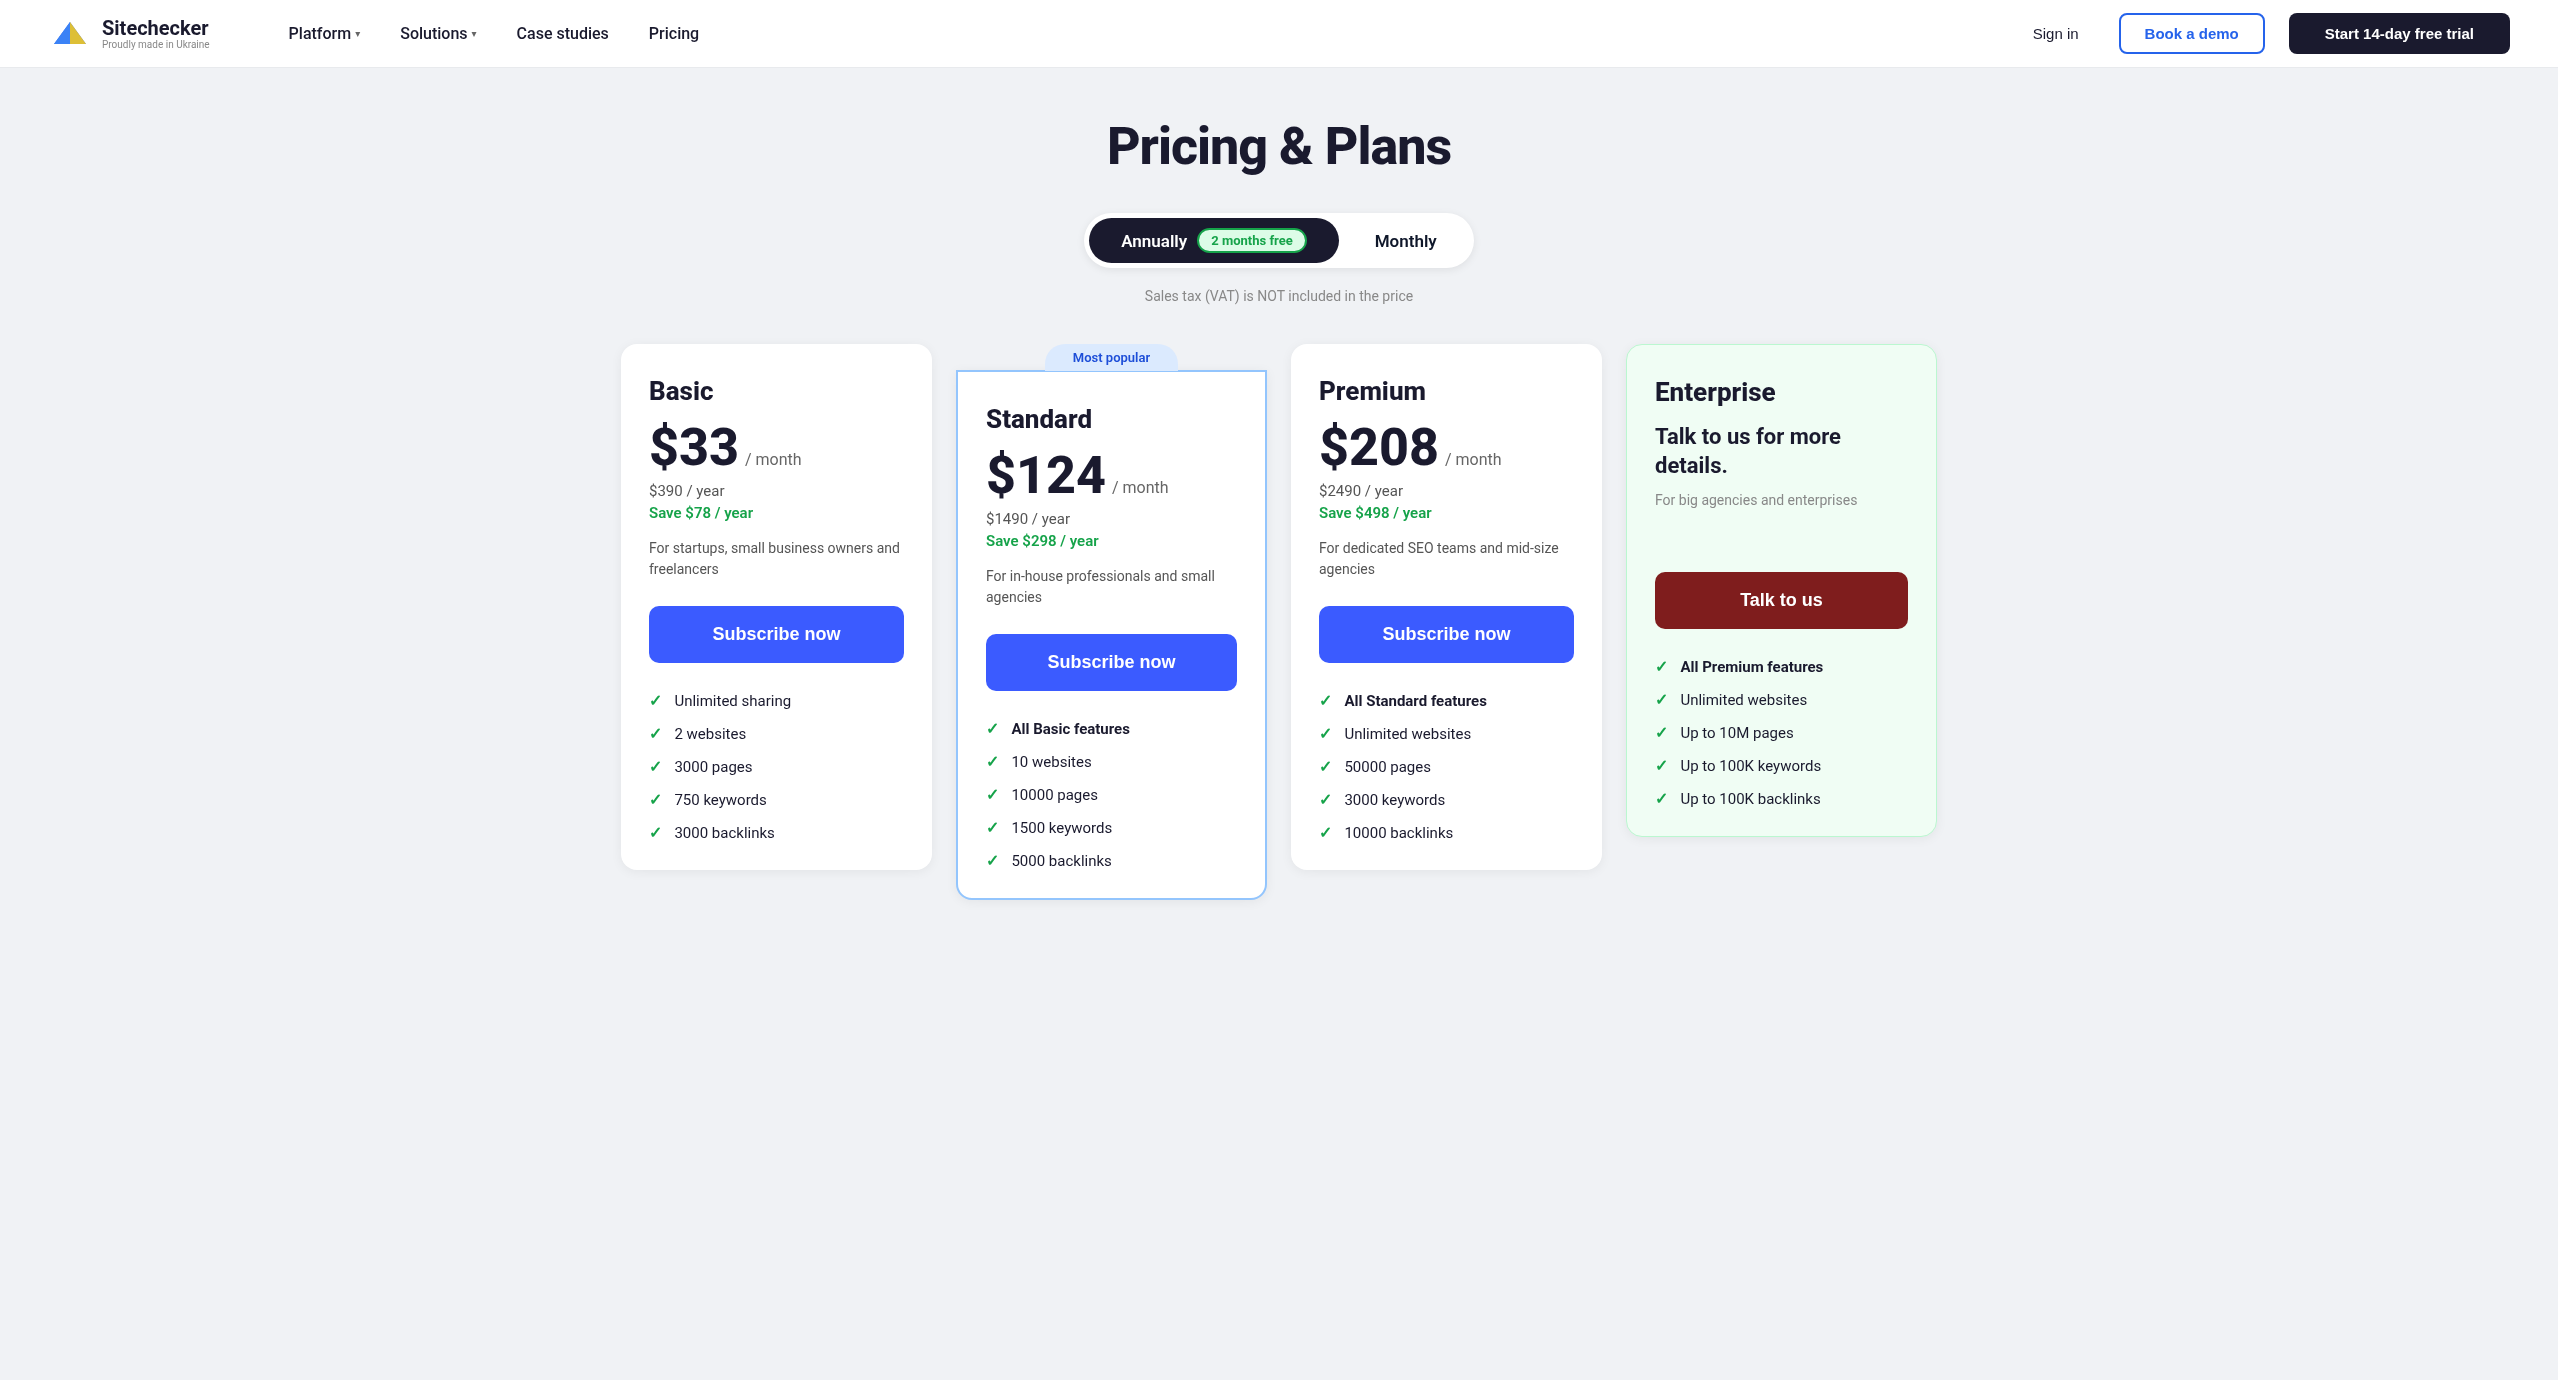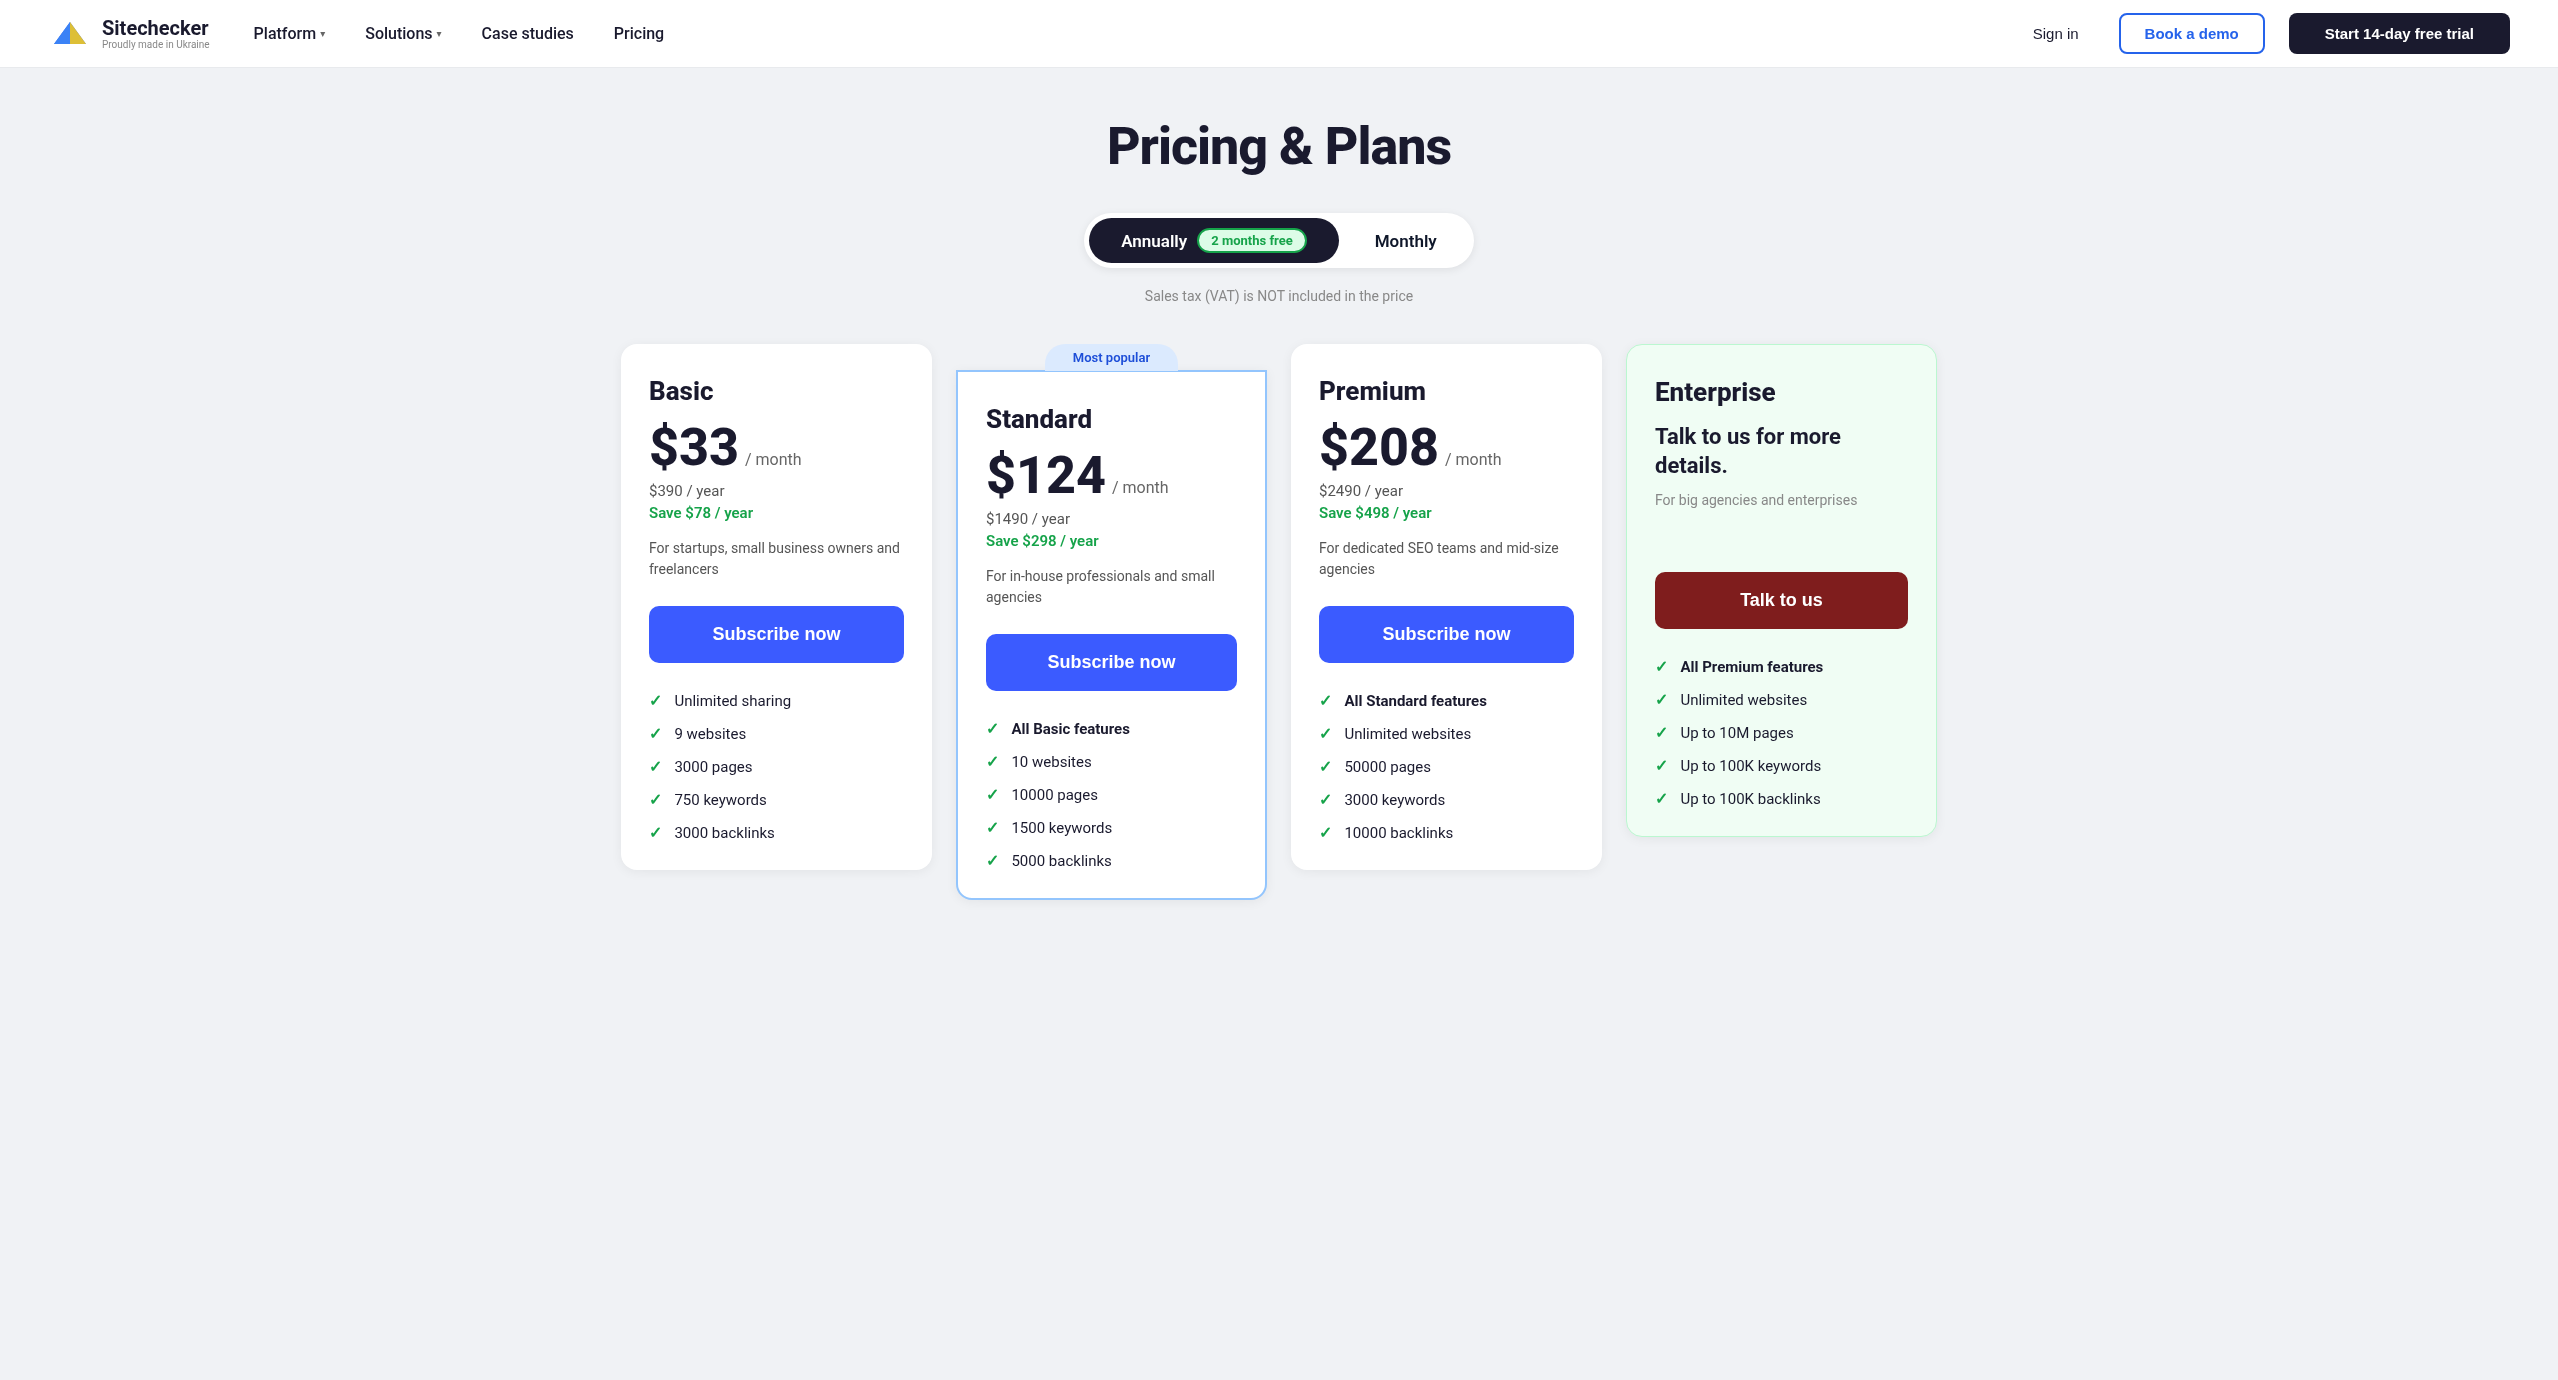--- a/index.html
+++ b/index.html
@@ -19,21 +19,21 @@
       justify-content: space-between;
       padding: 0 48px;
       height: 68px;
       position: sticky;
       top: 0;
       z-index: 100;
     }
     .navbar-left {
       display: flex;
       align-items: flex-start;
-      gap: 28px;
+      gap: 63px;
     }
     .logo {
       display: flex;
       align-items: center;
       gap: 10px;
       text-decoration: none;
     }
     .logo-icon {
       width: 44px;
       height: 36px;
@@ -403,21 +403,21 @@
         <div class="price-save">Save $78 / year</div>
         <div class="plan-desc">For startups, small business owners and freelancers</div>
         <button class="subscribe-btn">Subscribe now</button>
         <ul class="feature-list">
           <li class="feature-item">
             <span class="check">✓</span>
             <span class="feature-text">Unlimited sharing</span>
           </li>
           <li class="feature-item">
             <span class="check">✓</span>
-            <span class="feature-text">9 websites</span>
+            <span class="feature-text">2 websites</span>
           </li>
           <li class="feature-item">
             <span class="check">✓</span>
             <span class="feature-text">3000 pages</span>
           </li>
           <li class="feature-item">
             <span class="check">✓</span>
             <span class="feature-text">750 keywords</span>
           </li>
           <li class="feature-item">

